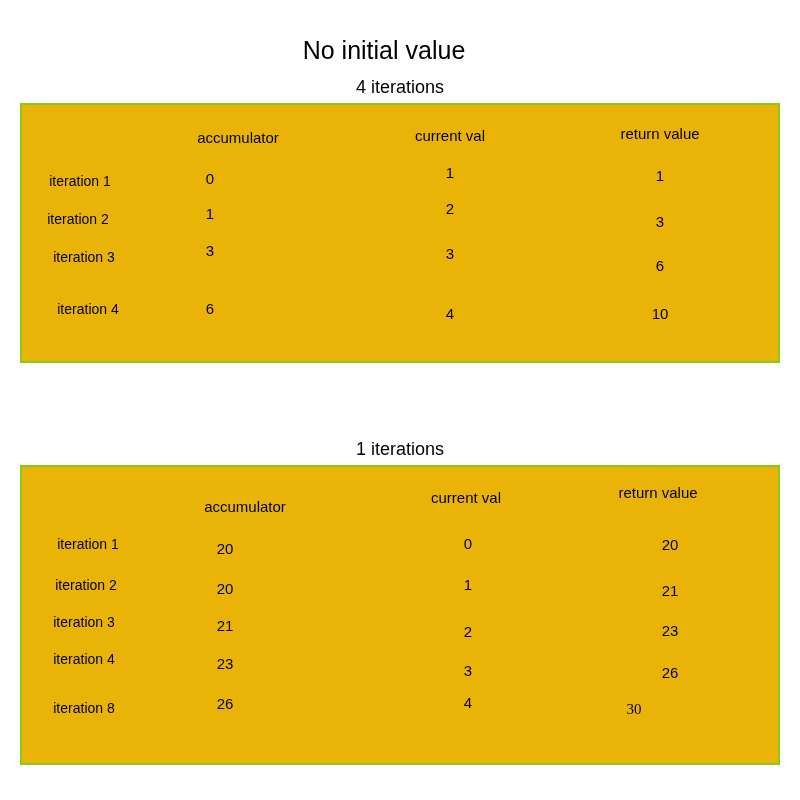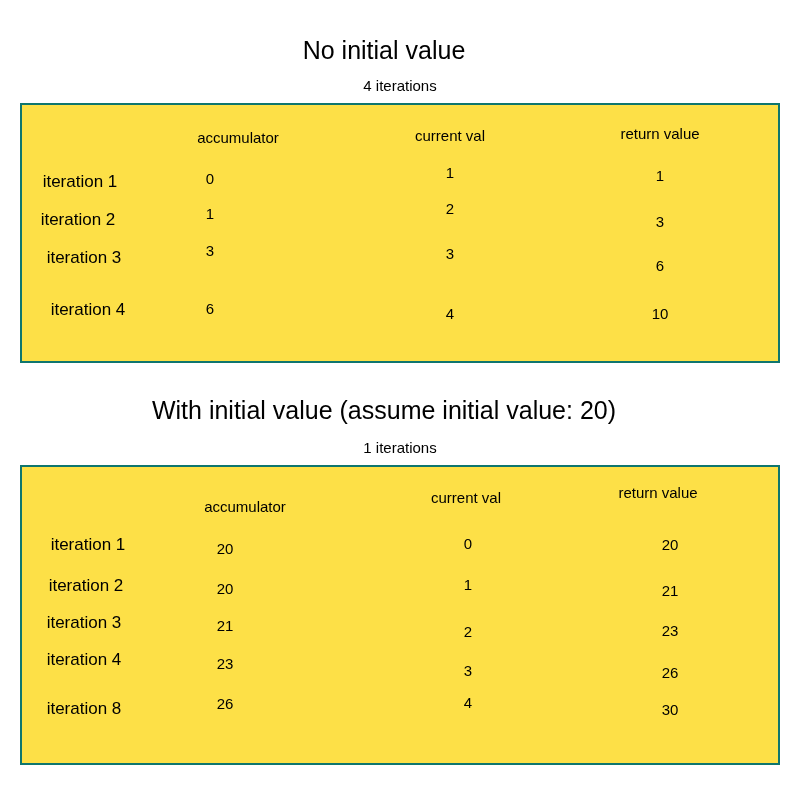--- a/index.html
+++ b/index.html
@@ -30,46 +30,46 @@
     font-size: 25px;
     font-weight: 400;
     line-height: 1;
     white-space: nowrap;
   }
   .section-subtitle {
     position: absolute;
     left: 0;
     width: 800px;
     text-align: center;
-    font-size: 15px;
+    font-size: 18px;
     font-weight: 400;
     line-height: 1;
     white-space: nowrap;
   }
 
   
   .table-box {
     position: absolute;
-    border: 2px solid #0f766e;
-    background: #fde047;
+    border: 2px solid #84cc16;
+    background: #eab308;
     box-sizing: border-box;
   }
   #table-box-1 { left: 20px; top: 103px; width: 760px; height: 260px; }
   #table-box-2 { left: 20px; top: 465px; width: 760px; height: 300px; }
 
   
   .cell {
     position: absolute;
     font-size: 15px;
     line-height: 1;
     white-space: nowrap;
     transform: translate(-50%, -50%);
   }
   .cell.header { font-size: 15px; }
-  .cell.rowlabel { font-size: 17px; }
+  .cell.rowlabel { font-size: 14px; }
   .cell.value { font-size: 15px; }
 </style>
 </head>
 <body>
 
 <div class="stage">
 
   <div class="section-title" style="top:38px;">No initial value</div>
 
   <div class="section-subtitle" style="top:78px;">4 iterations</div>
@@ -94,21 +94,20 @@
     <div class="cell value" style="left:188px; top:145px;">3</div>
     <div class="cell value" style="left:428px; top:148px;">3</div>
     <div class="cell value" style="left:638px; top:160px;">6</div>
 
     <div class="cell rowlabel" style="left:66px; top:204px;">iteration 4</div>
     <div class="cell value" style="left:188px; top:203px;">6</div>
     <div class="cell value" style="left:428px; top:208px;">4</div>
     <div class="cell value" style="left:638px; top:208px;text-align:center;">10</div>
   </div>
 
-  <div class="section-title" style="top:398px;">With initial value (assume initial value: 20)</div>
 
   <div class="section-subtitle" style="top:440px;">1 iterations</div>
 
   <div class="table-box" id="table-box-2">
 
     <div class="cell header" style="left:223px; top:39px;">accumulator</div>
     <div class="cell header" style="left:444px; top:30px;">current val</div>
     <div class="cell header" style="left:636px; top:25px;">return value</div>
 
     <div class="cell rowlabel" style="left:66px; top:77px;">iteration 1</div>
@@ -127,16 +126,16 @@
     <div class="cell value" style="left:648px; top:163px;">23</div>
 
     <div class="cell rowlabel" style="left:62px; top:192px;">iteration 4</div>
     <div class="cell value" style="left:203px; top:196px;">23</div>
     <div class="cell value" style="left:446px; top:203px;">3</div>
     <div class="cell value" style="left:648px; top:205px;">26</div>
 
     <div class="cell rowlabel" style="left:62px; top:241px;">iteration 8</div>
     <div class="cell value" style="left:203px; top:236px;">26</div>
     <div class="cell value" style="left:446px; top:235px;">4</div>
-    <div class="cell value" style="left:648px; top:242px;">30</div>
+    <div class="cell value" style="left:612px; top:242px;font-family:Liberation Serif, serif;">30</div>
   </div>
 
 </div>
 
 </body></html>

